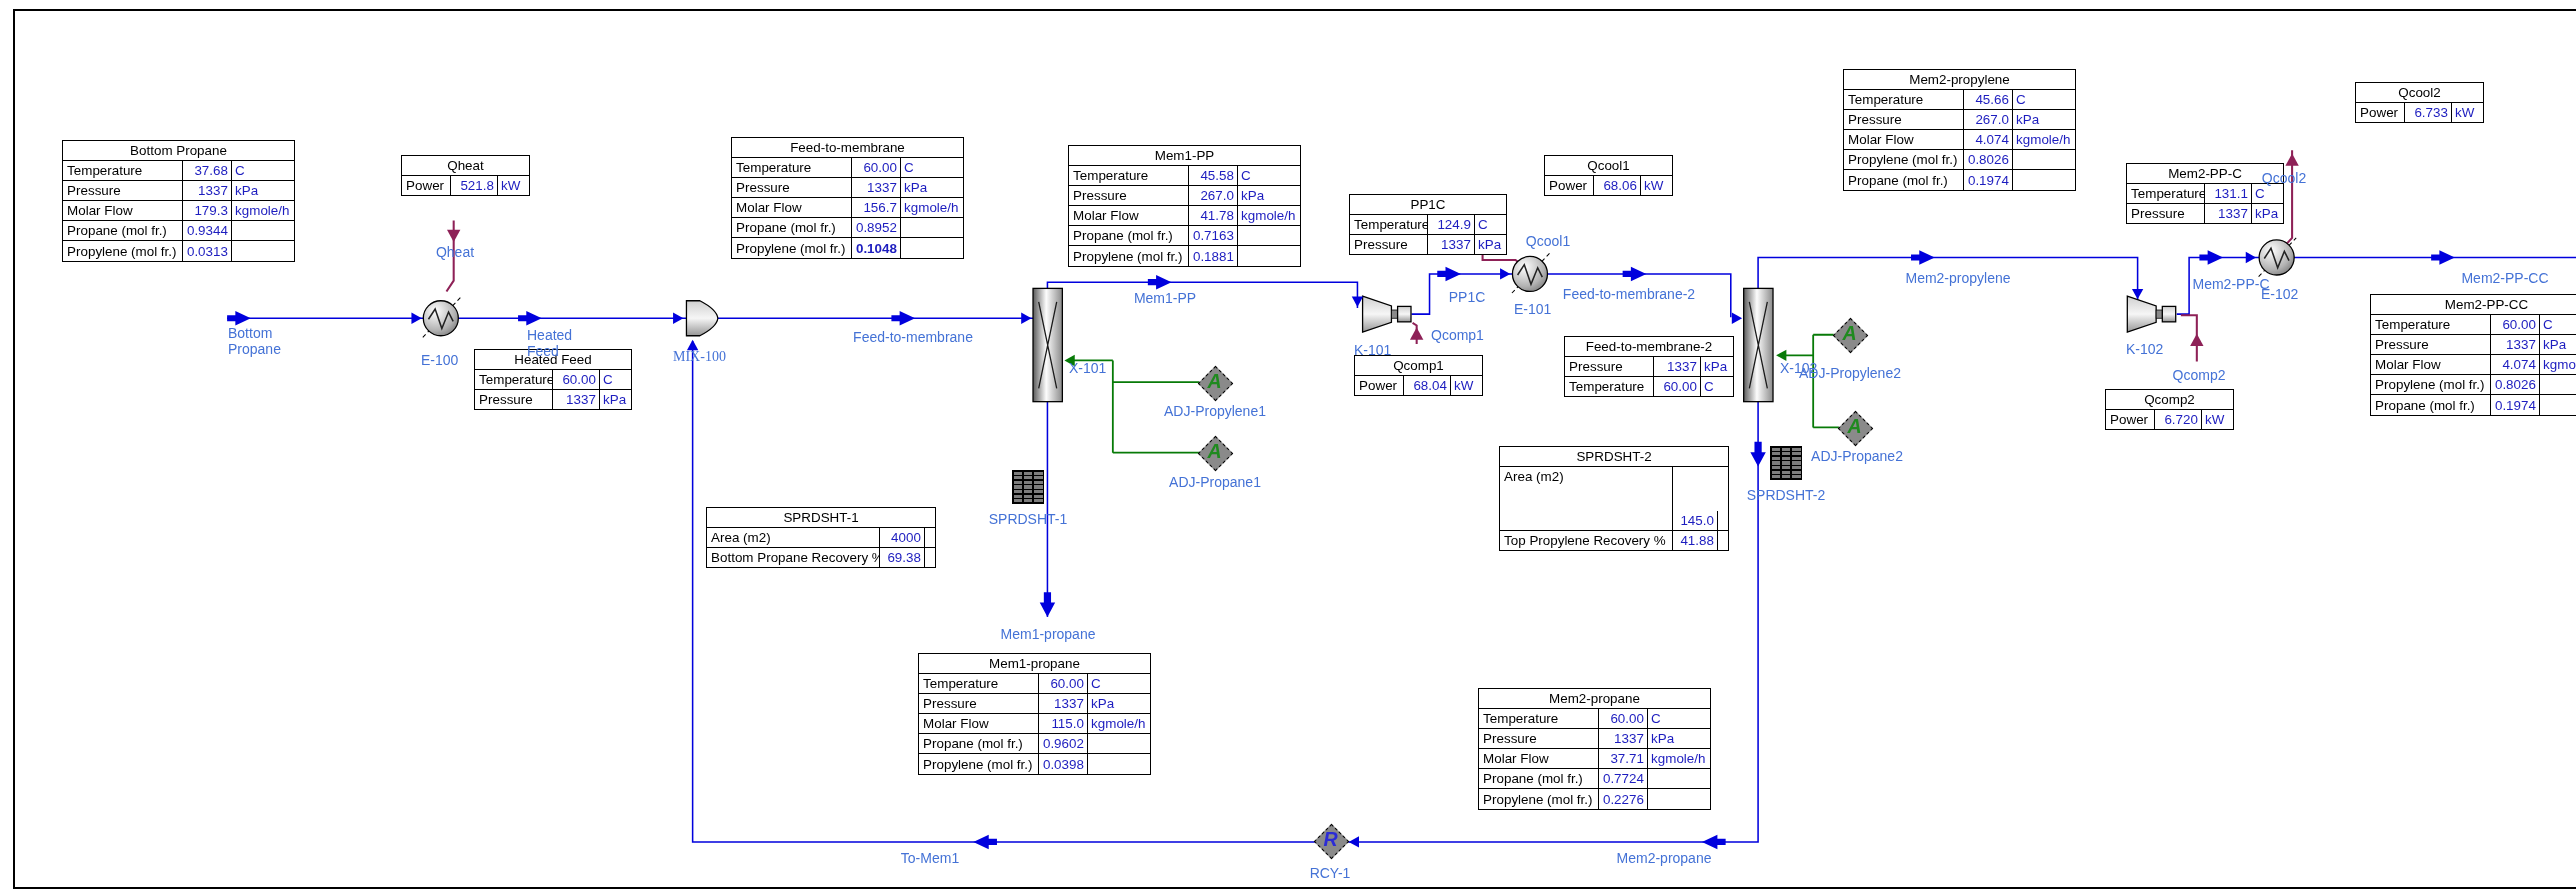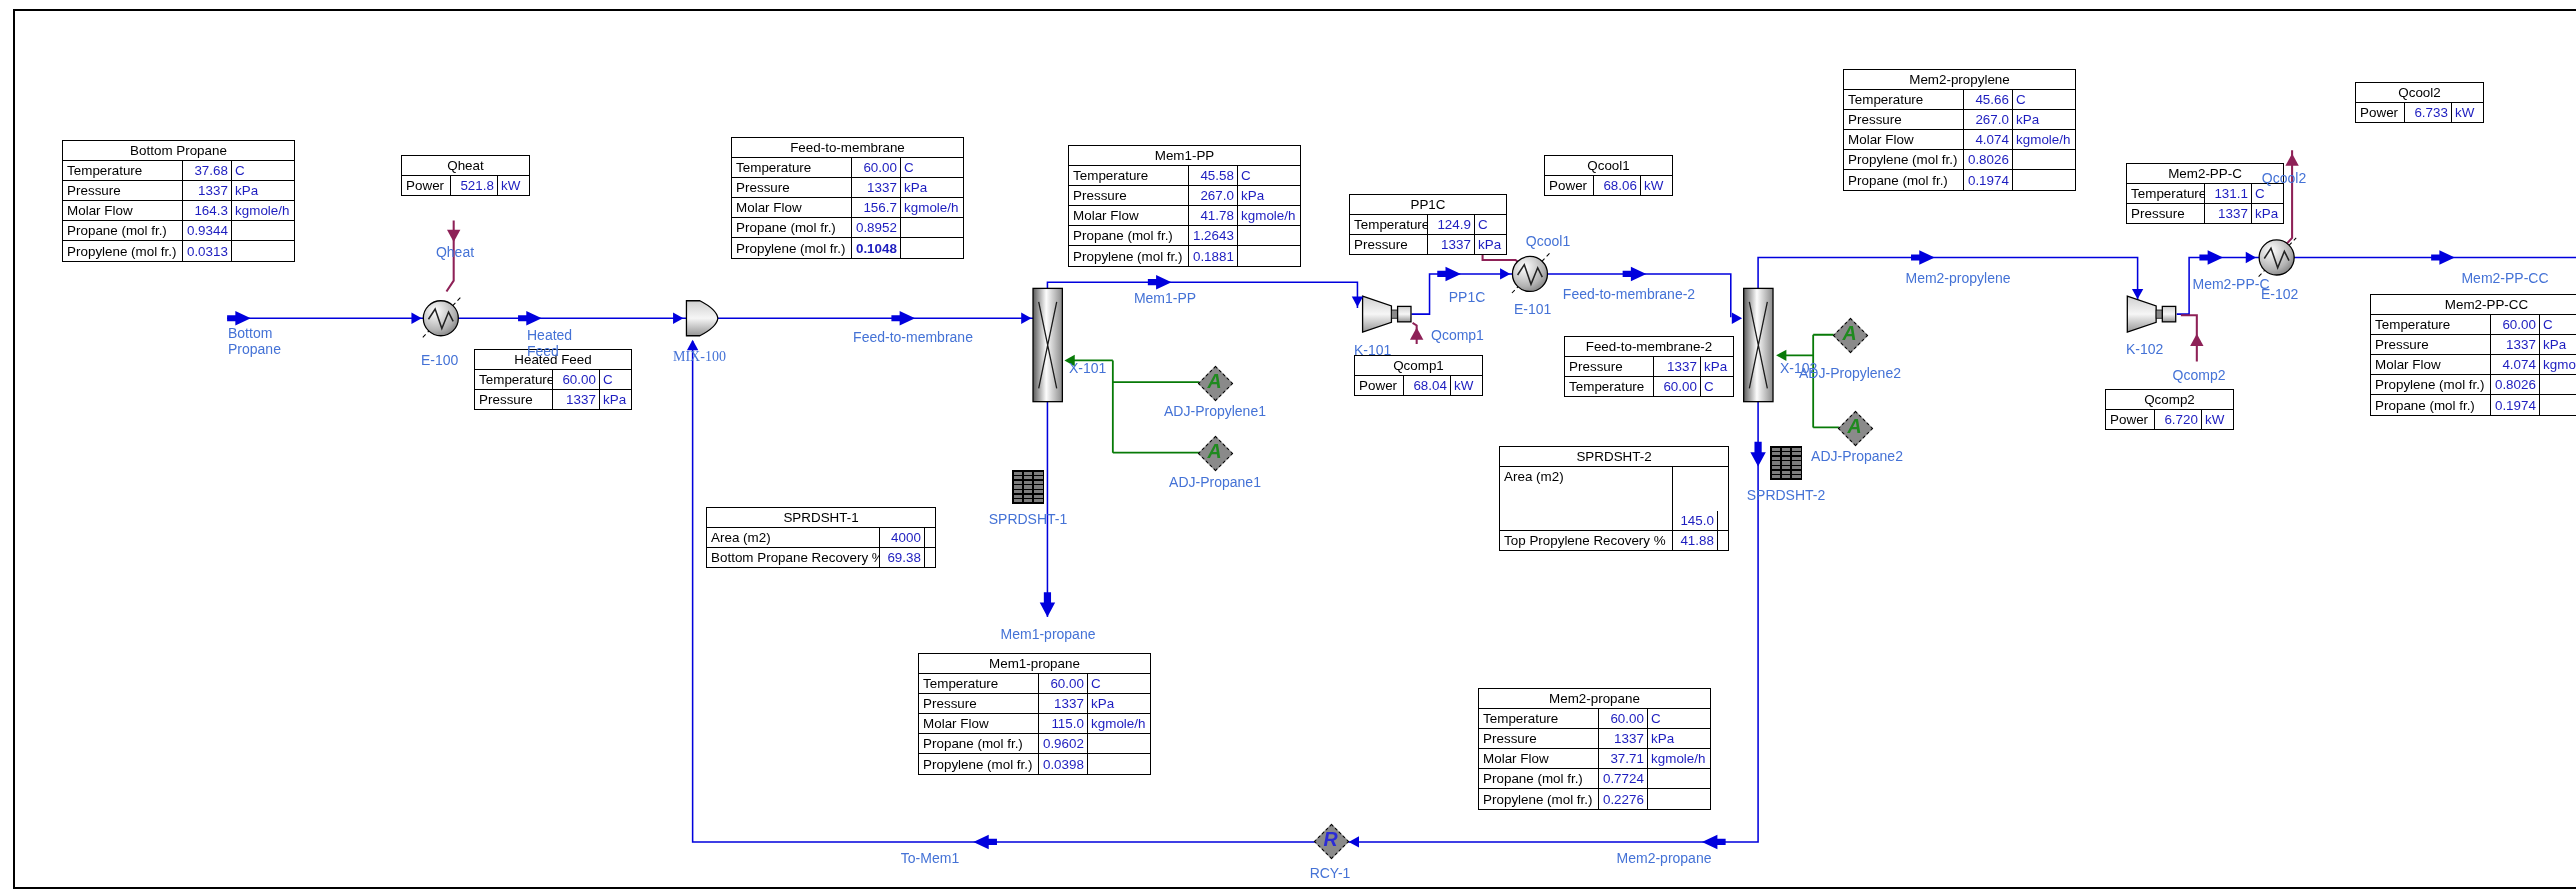--- a/index.html
+++ b/index.html
@@ -212,21 +212,21 @@
         <div class="pc pc1" style="width: 49px;">37.68</div>
         <div class="pc pc2" style="width: 62px;">C</div>
       </div>
       <div class="prow">
         <div class="pc pc0" style="width: 120px;">Pressure</div>
         <div class="pc pc1" style="width: 49px;">1337</div>
         <div class="pc pc2" style="width: 62px;">kPa</div>
       </div>
       <div class="prow">
         <div class="pc pc0" style="width: 120px;">Molar Flow</div>
-        <div class="pc pc1" style="width: 49px;">164.3</div>
+        <div class="pc pc1" style="width: 49px;">179.3</div>
         <div class="pc pc2" style="width: 62px;">kgmole/h</div>
       </div>
       <div class="prow">
         <div class="pc pc0" style="width: 120px;">Propane (mol fr.)</div>
         <div class="pc pc1" style="width: 49px;">0.9344</div>
         <div class="pc pc2" style="width: 62px;"></div>
       </div>
       <div class="prow">
         <div class="pc pc0" style="width: 120px;">Propylene (mol fr.)</div>
         <div class="pc pc1" style="width: 49px;">0.0313</div>
@@ -294,21 +294,21 @@
         <div class="pc pc1" style="width: 49px;">267.0</div>
         <div class="pc pc2" style="width: 62px;">kPa</div>
       </div>
       <div class="prow">
         <div class="pc pc0" style="width: 120px;">Molar Flow</div>
         <div class="pc pc1" style="width: 49px;">41.78</div>
         <div class="pc pc2" style="width: 62px;">kgmole/h</div>
       </div>
       <div class="prow">
         <div class="pc pc0" style="width: 120px;">Propane (mol fr.)</div>
-        <div class="pc pc1" style="width: 49px;">1.2643</div>
+        <div class="pc pc1" style="width: 49px;">0.7163</div>
         <div class="pc pc2" style="width: 62px;"></div>
       </div>
       <div class="prow">
         <div class="pc pc0" style="width: 120px;">Propylene (mol fr.)</div>
         <div class="pc pc1" style="width: 49px;">0.1881</div>
         <div class="pc pc2" style="width: 62px;"></div>
       </div>
     </div>
     <div class="ptable" style="left: 1349px; top: 194px; width: 156px;">
       <div class="ptitle">PP1C</div>

